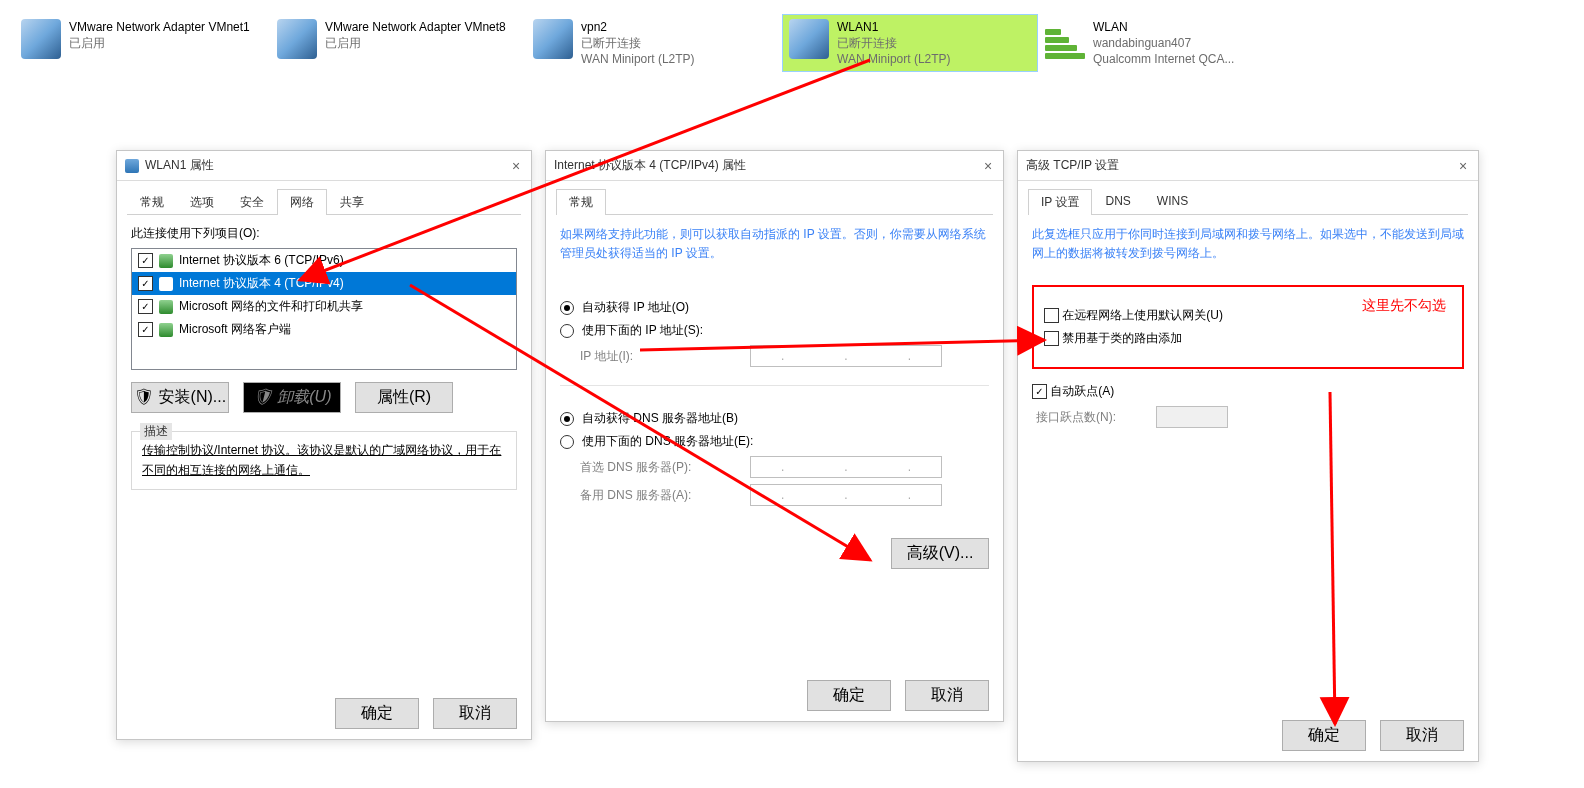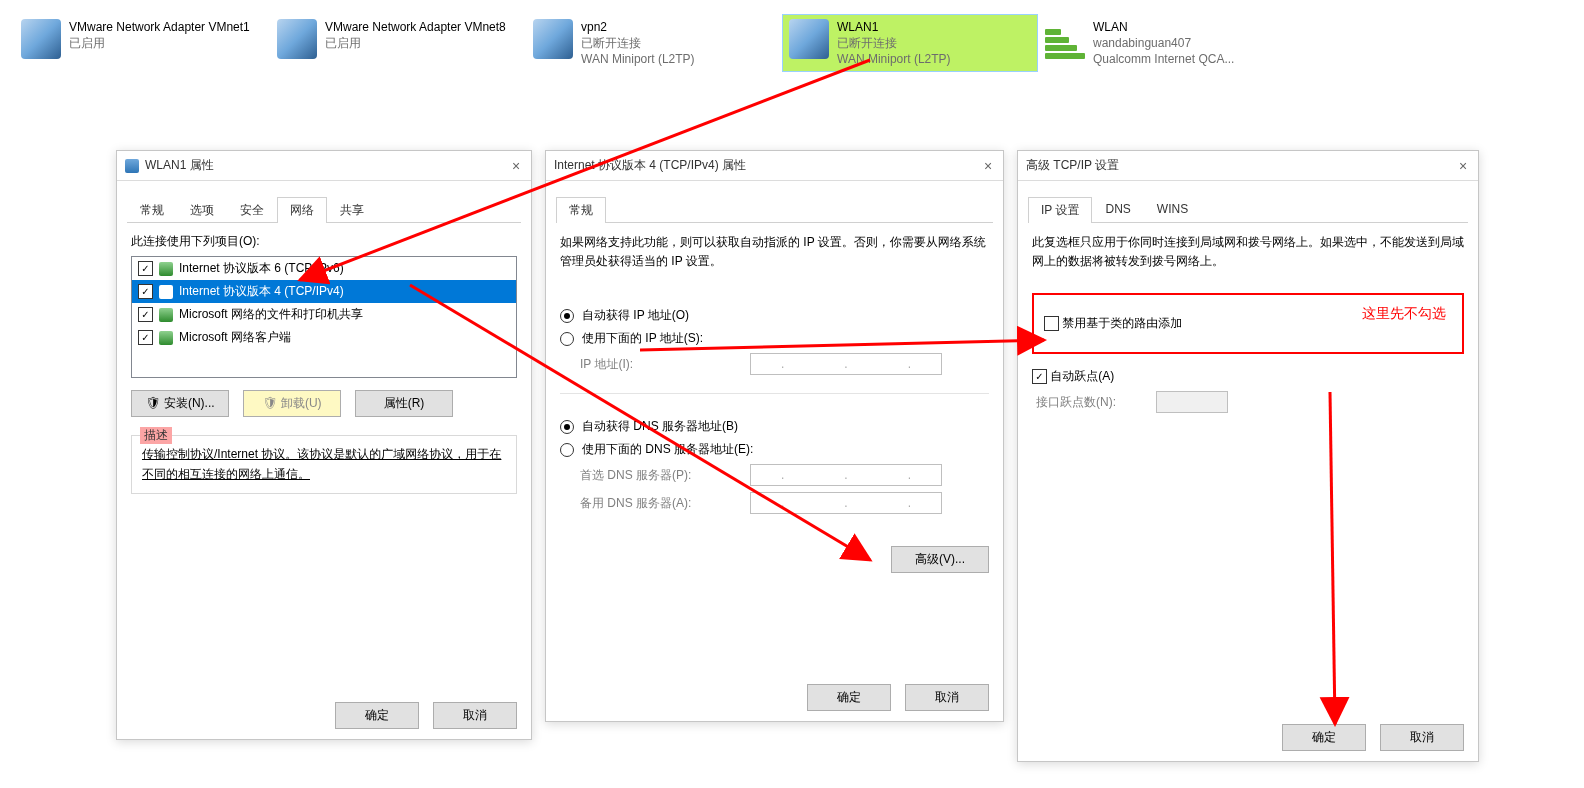--- a/index.html
+++ b/index.html
@@ -9,45 +9,45 @@
   .adapter.sel{background:#bef264;border-color:#99d1ff;}
   .adapter-icon{width:40px;height:40px;margin-right:8px;flex:none;}
   .adapter-text{line-height:16px;}
   .adapter-text .l1{color:#000;}
   .adapter-text .l2,.adapter-text .l3{color:#6d6d6d;}
   .wifi-icon{display:flex;flex-direction:column;justify-content:flex-end;gap:2px;}
   .wifi-icon div{height:6px;background:#5fb336;border-radius:1px;}
   .win{position:absolute;background:#fff;border:1px solid #c6c6c6;box-shadow:0 2px 10px rgba(0,0,0,.15);}
   .titlebar{background:#fff;border-bottom:1px solid #dcdcdc;padding:6px 8px;display:flex;align-items:center;justify-content:space-between;font-size:12px;color:#333;}
   .titlebar .close{width:14px;height:14px;color:#666;font-size:14px;line-height:14px;text-align:center;cursor:pointer;}
-  .tabs{display:flex;border-bottom:1px solid #d0d0d0;margin:16px 10px 0;}
+  .tabs{display:flex;border-bottom:1px solid #d0d0d0;margin:8px 10px 0;}
   .tab{padding:4px 12px;border:1px solid transparent;border-bottom:none;color:#333;background:transparent;margin-bottom:-1px;cursor:pointer;}
   .tab.active{background:#fff;border-color:#d0d0d0;border-bottom-color:#fff;}
   .body{padding:10px 14px;}
   .group{border:1px solid #d9d9d9;padding:8px 10px;margin-top:10px;position:relative;}
-  .group-title{position:absolute;top:-9px;left:8px;background:#fca5a5;padding:0 4px;color:#333;}
+  .group-title{position:absolute;top:-9px;left:8px;background:#e5e5e5;padding:0 4px;color:#333;}
   .list{border:1px solid #828790;height:120px;overflow:hidden;margin-top:6px;}
   .list-item{display:flex;align-items:center;padding:3px 6px;gap:6px;}
   .list-item.sel{background:#0078d7;color:#fff;}
   .chk{width:13px;height:13px;border:1px solid #333;background:#fff;display:inline-flex;align-items:center;justify-content:center;font-size:10px;color:#000;flex:none;}
   .chk.checked::before{content:"✓";}
   .small-icon{width:14px;height:14px;flex:none;display:inline-block;}
-  .btn{background:#e1e1e1;border:1px solid #adadad;padding:4px 0;min-width:82px;text-align:center;cursor:pointer;font-size:12px;}
+  .btn{background:#e1e1e1;border:1px solid #adadad;padding:4px 0;min-width:82px;text-align:center;cursor:pointer;font-size:16px;}
   .btn-row{display:flex;gap:14px;margin-top:12px;}
   .btn-row.end{justify-content:flex-end;}
-  .btn.gray{color:#888;background:#fef9c3;}
+  .btn.gray{color:#888;background:#000000;font-style:italic;}
   .btn.wide{min-width:96px;}
   .footer{position:absolute;bottom:10px;right:14px;display:flex;gap:14px;}
   .radio{width:12px;height:12px;border:1px solid #333;border-radius:50%;display:inline-flex;align-items:center;justify-content:center;margin-right:8px;flex:none;}
   .radio.checked::after{content:"";width:6px;height:6px;background:#000;border-radius:50%;}
   .row{display:flex;align-items:center;margin:6px 0;}
   .lbl-col{color:#808080;width:170px;}
   .ip-input{border:1px solid #bfbfbf;width:190px;height:20px;background:#fff;display:flex;align-items:center;justify-content:space-around;color:#aaa;}
   .small-input{border:1px solid #bfbfbf;width:70px;height:20px;background:#fff;}
-  .note{color:#000000;line-height:1.6;margin-bottom:22px;}
+  .note{color:#3b82f6;line-height:1.6;margin-bottom:22px;}
   .redbox{border:2px solid #ff0000;}
   .redtext{color:#ff0000;font-size:14px;position:absolute;}
   svg.arrows{position:absolute;top:0;left:0;pointer-events:none;}
 </style>
 </head>
 <body>
 
 <div class="canvas">
 
   <div class="adapters" id="adapters">
@@ -222,20 +222,21 @@
       <span class="close">×</span>
     </div>
     <div class="tabs" id="advTabs">
         <div class="tab active">IP 设置</div>
         <div class="tab">DNS</div>
         <div class="tab">WINS</div>
       </div>
     <div class="body">
       <div class="note">此复选框只应用于你同时连接到局域网和拨号网络上。如果选中，不能发送到局域网上的数据将被转发到拨号网络上。</div>
       <div class="redbox" style="padding:14px 10px;margin-top:16px;position:relative;">
+        <div class="row"><span class="chk"></span>&nbsp;<span>在远程网络上使用默认网关(U)</span></div>
         <div class="row"><span class="chk"></span>&nbsp;<span>禁用基于类的路由添加</span></div>
         <div class="redtext" style="right:16px;top:10px;">这里先不勾选</div>
       </div>
       <div class="row" style="margin-top:14px;"><span class="chk checked"></span>&nbsp;<span>自动跃点(A)</span></div>
       <div class="row" style="padding-left:4px;">
         <span style="color:#808080;width:120px;">接口跃点数(N):</span>
         <span class="small-input" style="background:#f0f0f0;"></span>
       </div>
     </div>
     <div class="footer">

